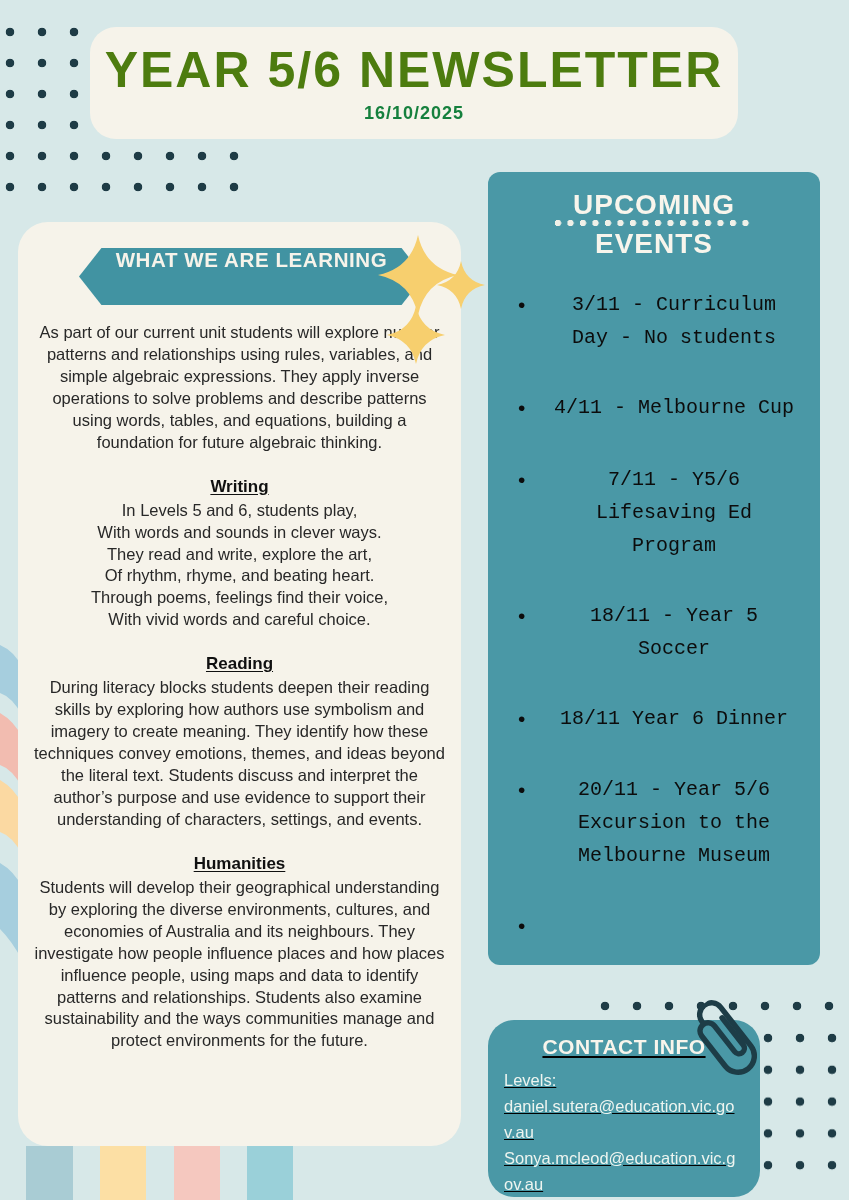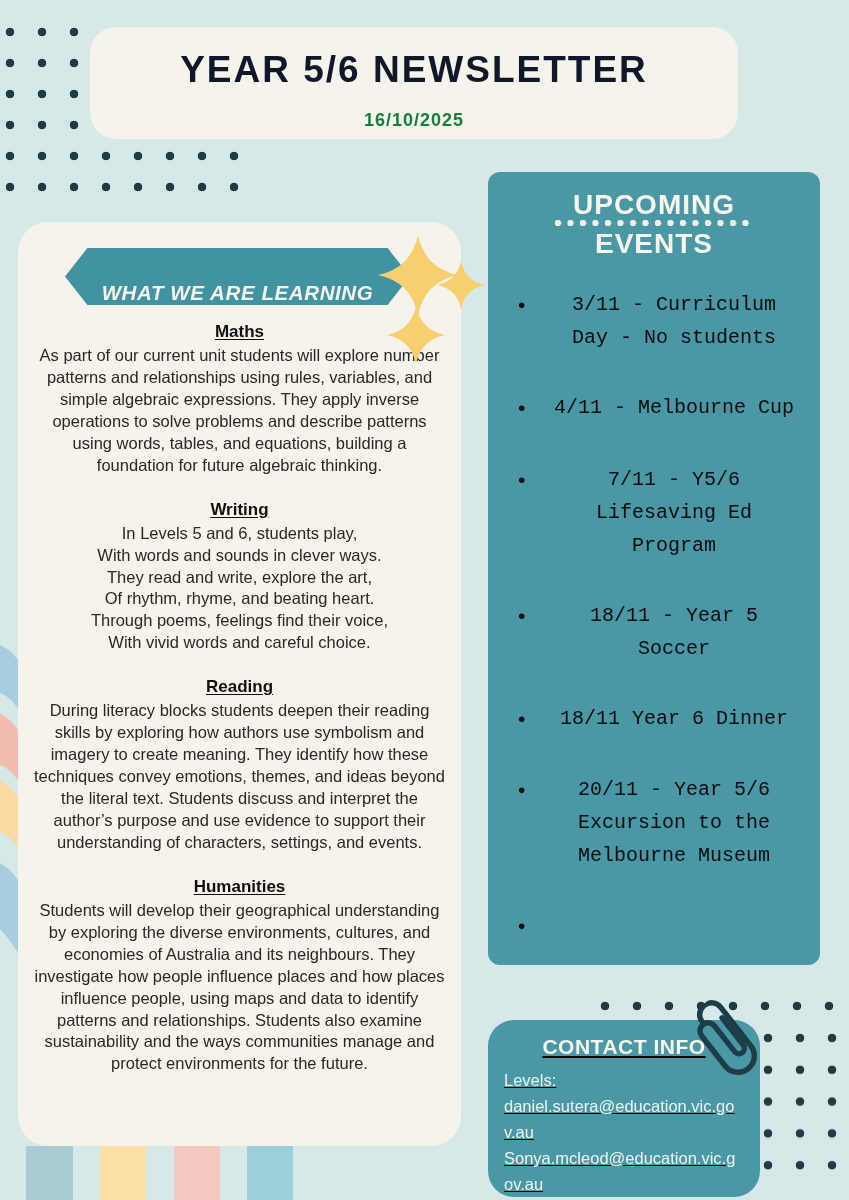--- a/index.html
+++ b/index.html
@@ -26,34 +26,34 @@
   #stripe-2{left:100px;width:46px;background:#fcdfa4;}
   #stripe-3{left:174px;width:46px;background:#f5c8bf;}
   #stripe-4{left:247px;width:46px;background:#9ad0d9;}
   
   .header-card{
     position:absolute;left:90px;top:27px;width:648px;height:112px;
     background:#f6f3ea;border-radius:26px;
     display:flex;flex-direction:column;align-items:center;justify-content:center;
   }
   .page-title{
-    margin:16px;color:#0f172a;font-size:37px;font-weight:800;letter-spacing:2px;
+    margin:2px;color:#4d7c0f;font-size:50px;font-weight:800;letter-spacing:2px;
     line-height:1.05;white-space:nowrap;
   }
   .newsletter-date{margin-top:4px;color:#15803d;font-size:18px;font-weight:600;letter-spacing:1px;}
   
   .content-card{
     position:absolute;left:18px;top:222px;width:443px;height:924px;
     background:#f6f3ea;border-radius:30px;
   }
   .banner{
-    position:absolute;left:47px;top:26px;width:345px;height:57px;
+    position:absolute;left:61px;top:26px;width:345px;height:57px;
     background:#4193a2;
     clip-path:polygon(0 50%,6.5% 0,93.5% 0,100% 50%,93.5% 100%,6.5% 100%);
-    display:flex;align-items:flex-end;justify-content:center;font-style:italic;
+    display:flex;align-items:flex-start;justify-content:center;
   }
   .banner span{color:#f6f3ea;font-size:20.5px;font-weight:800;letter-spacing:.6px;}
   #sparkles{position:absolute;left:383px;top:233px;overflow:visible;z-index:3;}
   .sections{padding:100px 15px 0;text-align:center;}
   .section{margin-bottom:23px;}
   .section h2{
     margin:0 0 3px;color:#101010;font-size:17px;font-weight:700;
     text-decoration:underline;text-underline-offset:2px;
   }
   .section p{
@@ -110,21 +110,20 @@
     <div class="newsletter-date">16/10/2025</div>
   </header>
 
   <main class="content-card">
     <div class="banner">
       <span>WHAT WE ARE LEARNING</span>
     </div>
 
     <div class="sections">
       <section class="section">
-        <h2>Maths</h2>
         <p>As part of our current unit students will explore number patterns and relationships using rules, variables, and simple algebraic expressions. They apply inverse operations to solve problems and describe patterns using words, tables, and equations, building a foundation for future algebraic thinking.</p>
       </section>
       <section class="section">
         <h2>Writing</h2>
         <p>In Levels 5 and 6, students play,
 With words and sounds in clever ways.
 They read and write, explore the art,
 Of rhythm, rhyme, and beating heart.
 Through poems, feelings find their voice,
 With vivid words and careful choice.</p>

